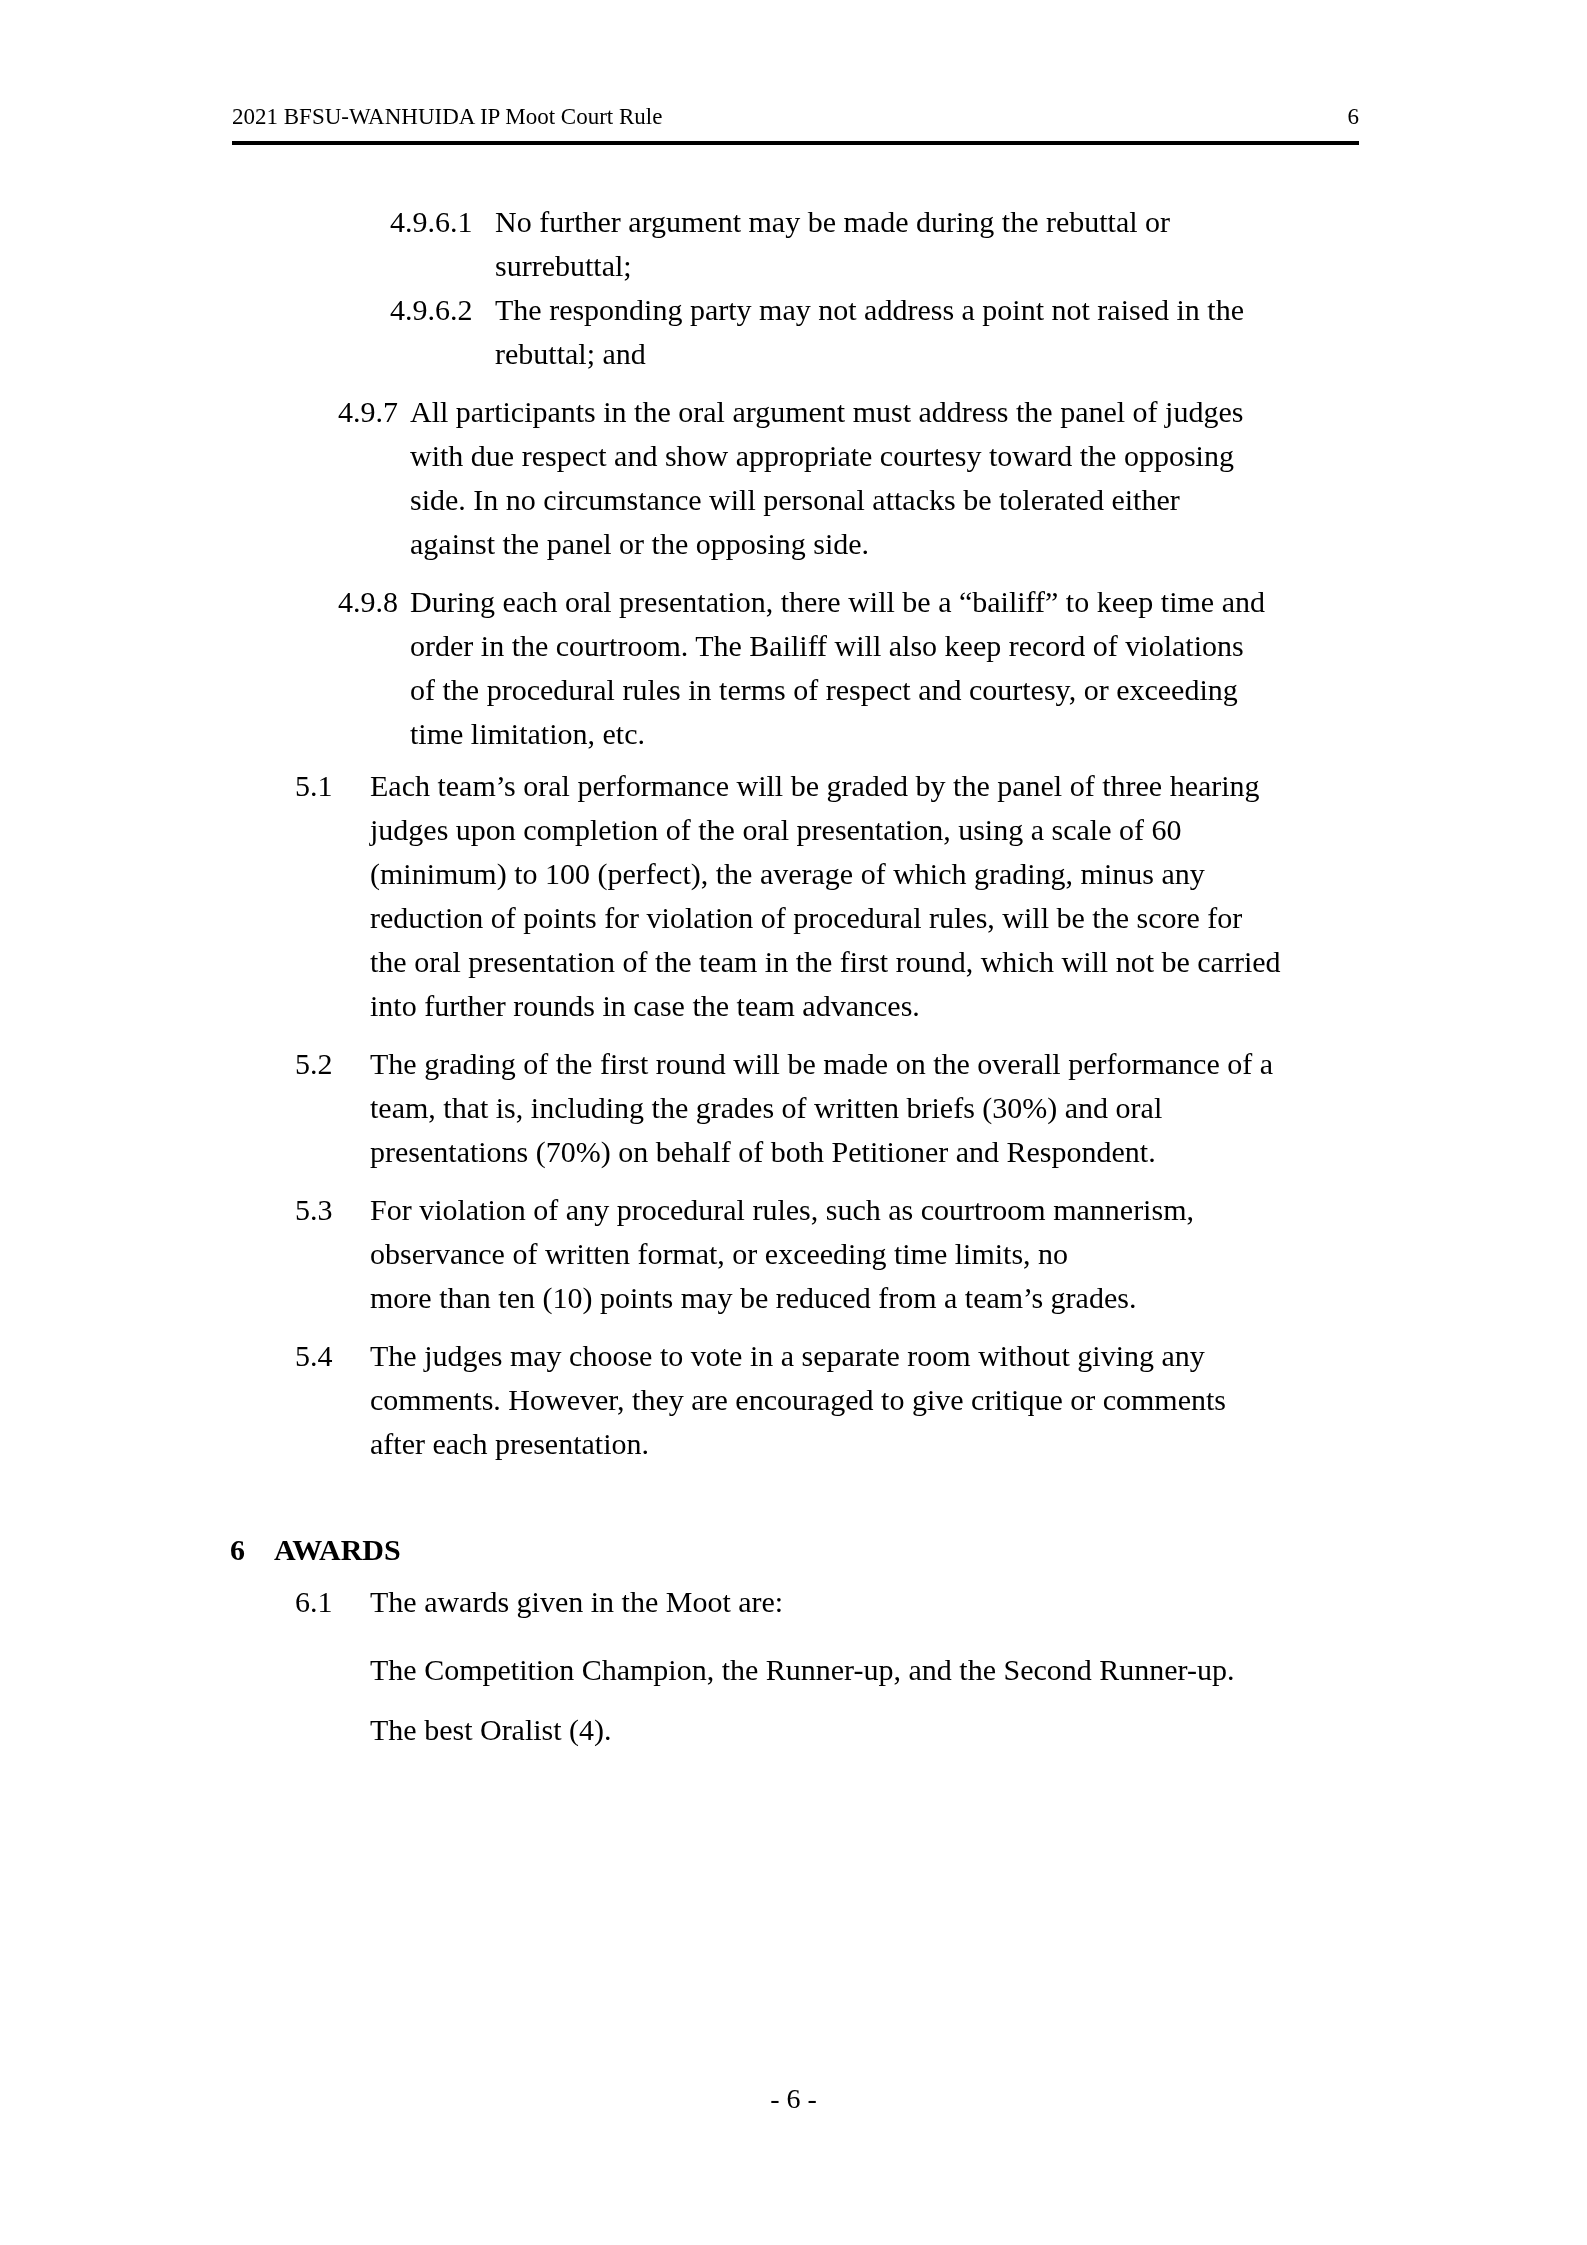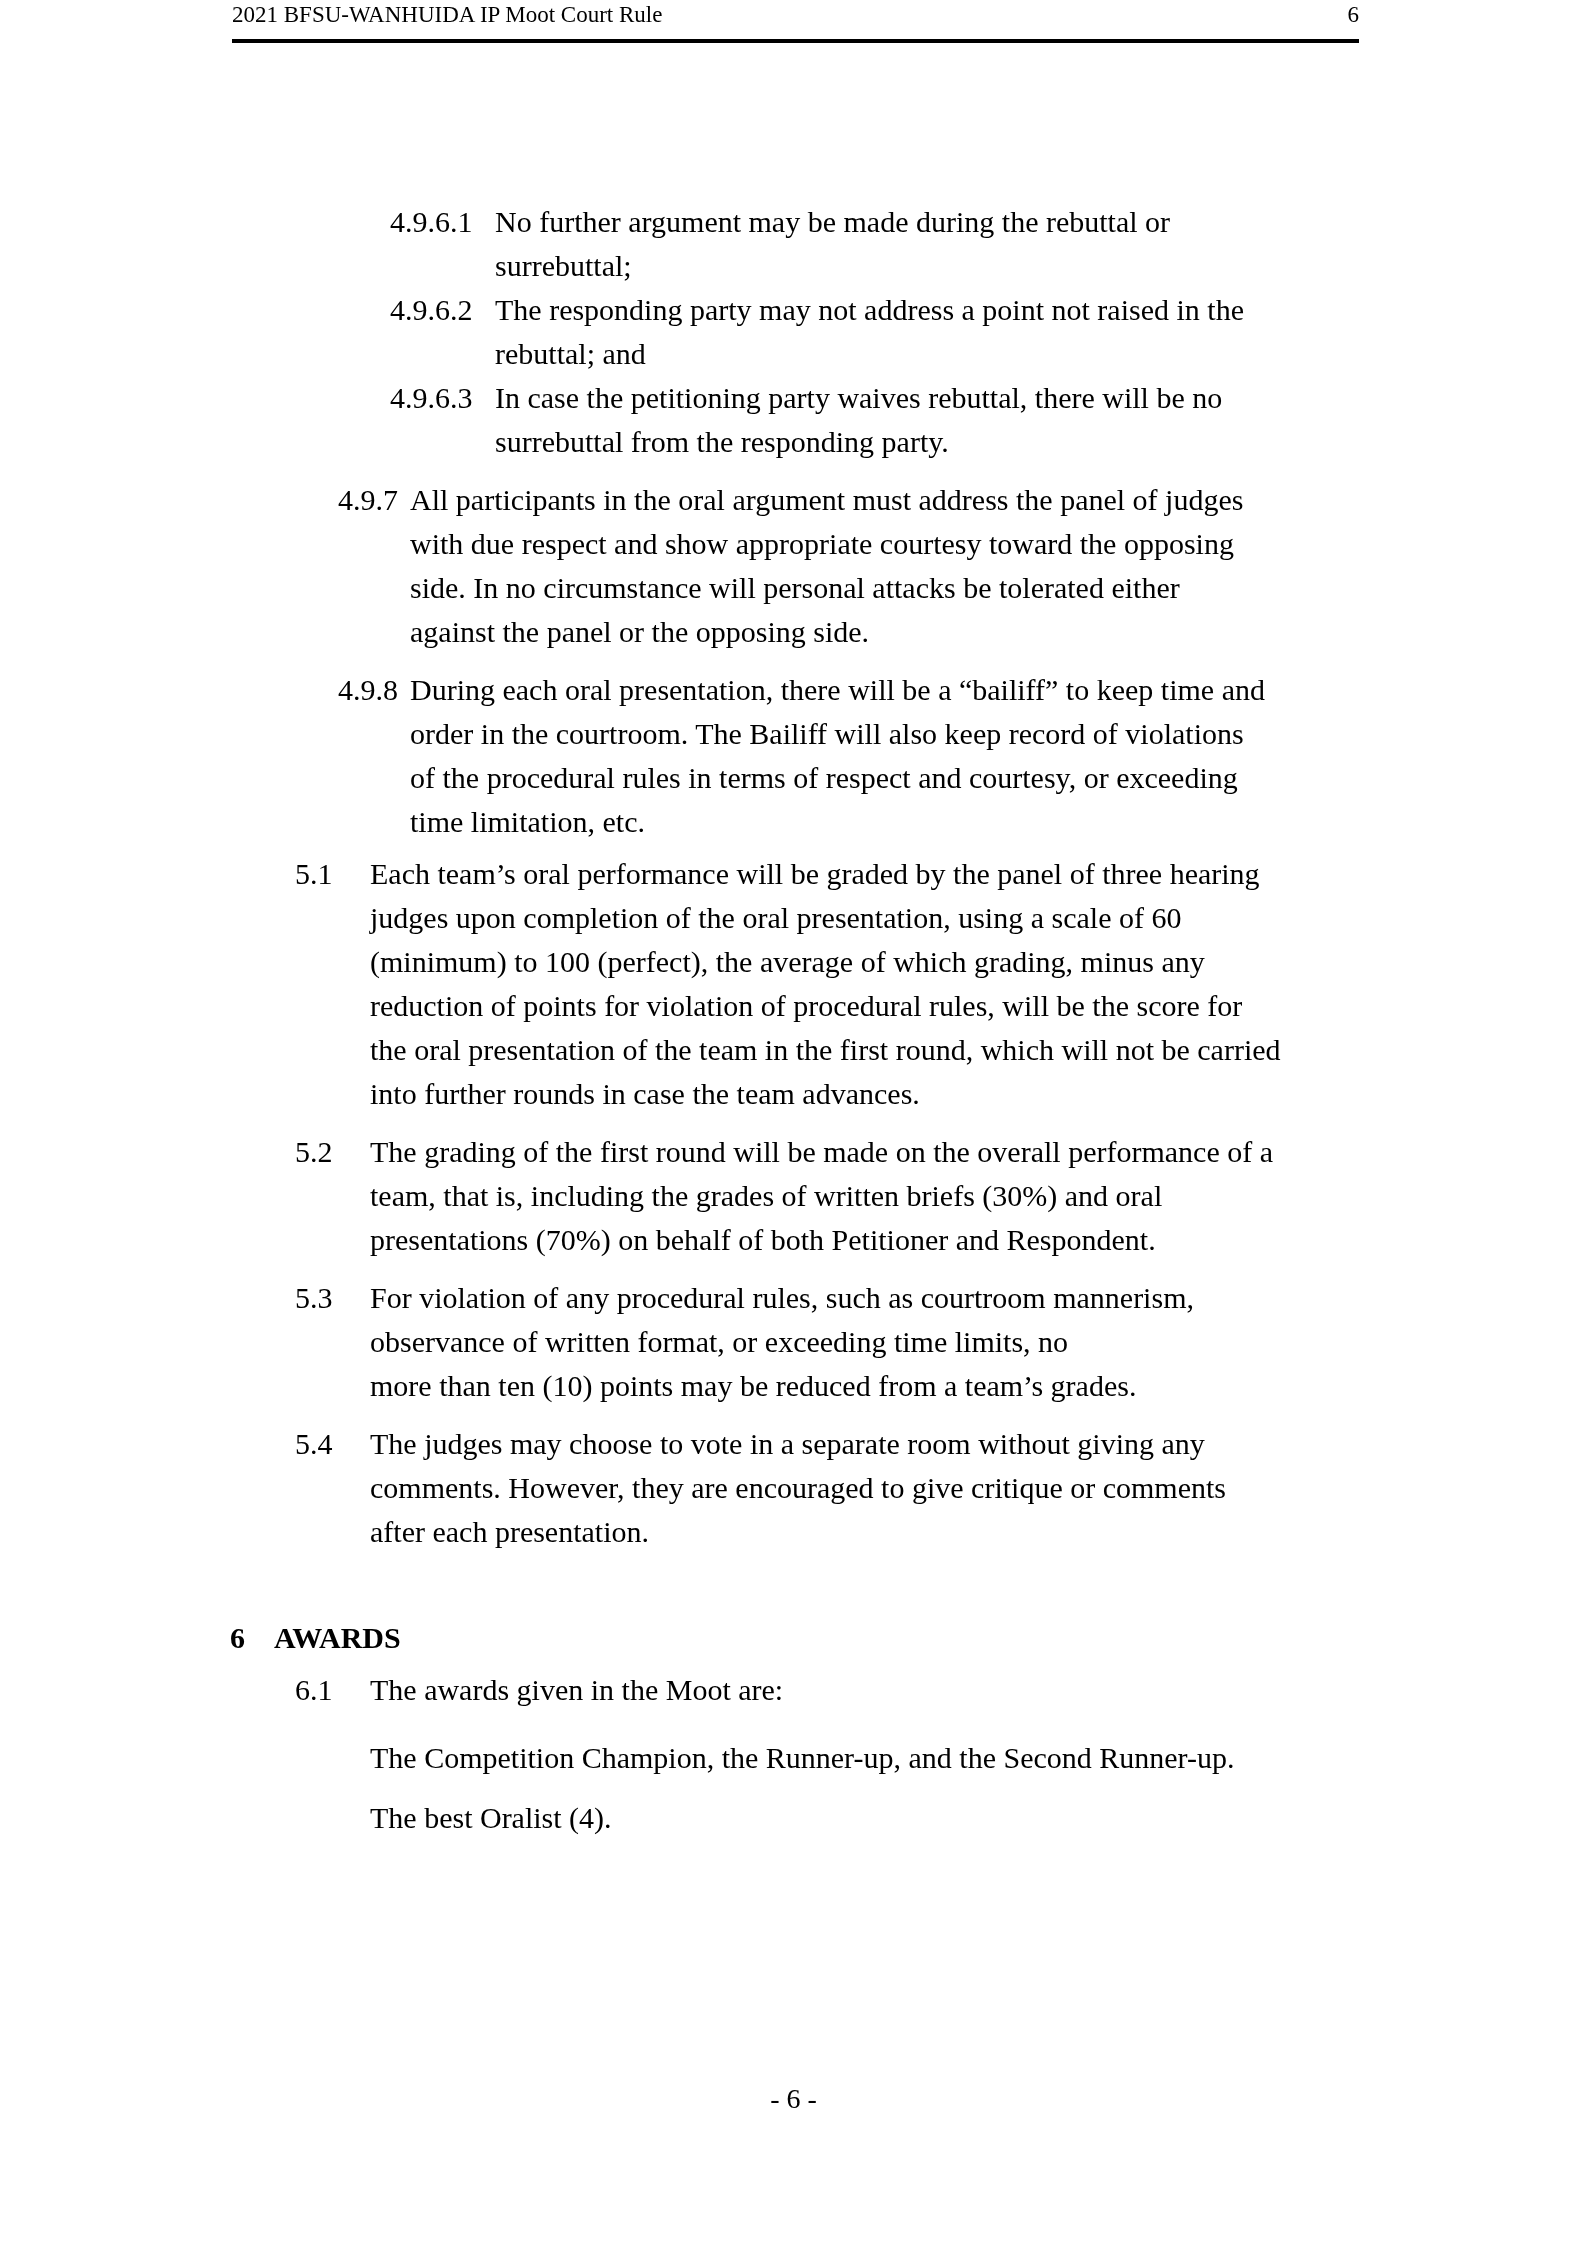--- a/index.html
+++ b/index.html
@@ -7,21 +7,21 @@
     position:relative;
     width:1587px;height:2245px;
     background:#ffffff;color:#000000;
     font-family:"Liberation Serif","DejaVu Serif",serif;
     font-size:30px;line-height:44px;
     overflow:hidden;
   }
   .header{
     position:absolute;left:232px;right:228px;top:0;
     display:flex;justify-content:space-between;align-items:flex-end;
-    padding-bottom:9px;
+    padding-top:102px;padding-bottom:9px;
     border-bottom:4px solid #000;
     font-size:23px;line-height:30px;
   }
   .content{
     position:absolute;left:230px;right:195px;top:151px;
     padding-top:49px;
   }
   .block{margin:0;}
   .gap-sm{margin-top:8px;}
   .gap-md{margin-top:14px;}
@@ -51,22 +51,20 @@
   <div class="header">
     <span>2021 BFSU-WANHUIDA IP Moot Court Rule</span>
     <span>6</span>
   </div>
 
   <div class="content" id="doc-body">
       <div class="block item l3"><span class="num">4.9.6.1</span><span class="text"><span>No further argument may be made during the rebuttal or</span>
 <span>surrebuttal;</span></span></div>
       <div class="block item l3"><span class="num">4.9.6.2</span><span class="text"><span>The responding party may not address a point not raised in the</span>
 <span>rebuttal; and</span></span></div>
-      <div class="block item l3"><span class="num">4.9.6.3</span><span class="text"><span>In case the petitioning party waives rebuttal, there will be no</span>
-<span>surrebuttal from the responding party.</span></span></div>
       <div class="block gap-md item l2"><span class="num">4.9.7</span><span class="text"><span>All participants in the oral argument must address the panel of judges</span>
 <span>with due respect and show appropriate courtesy toward the opposing</span>
 <span>side. In no circumstance will personal attacks be tolerated either</span>
 <span>against the panel or the opposing side.</span></span></div>
       <div class="block gap-md item l2"><span class="num">4.9.8</span><span class="text"><span>During each oral presentation, there will be a “bailiff” to keep time and</span>
 <span>order in the courtroom. The Bailiff will also keep record of violations</span>
 <span>of the procedural rules in terms of respect and courtesy, or exceeding</span>
 <span>time limitation, etc.</span></span></div>
       <div class="block gap-sm item l1"><span class="num">5.1</span><span class="text"><span>Each team’s oral performance will be graded by the panel of three hearing</span>
 <span>judges upon completion of the oral presentation, using a scale of 60</span>

